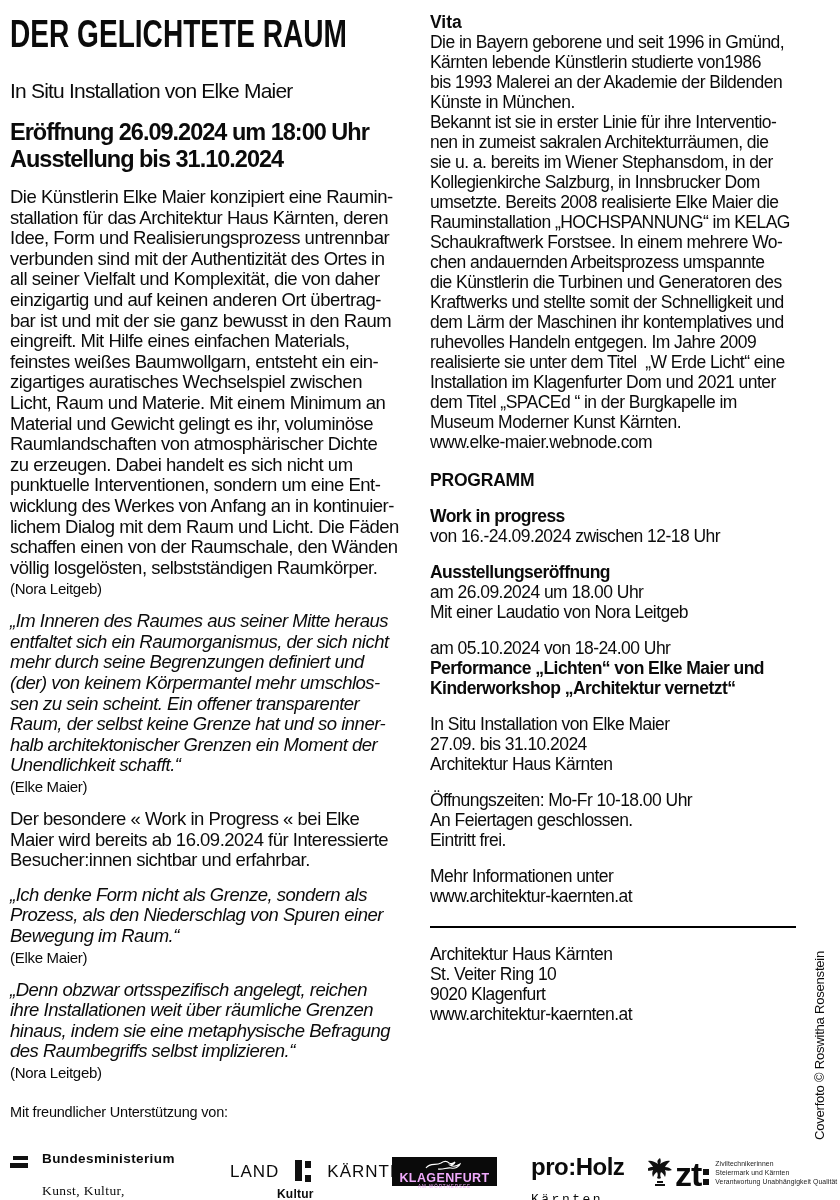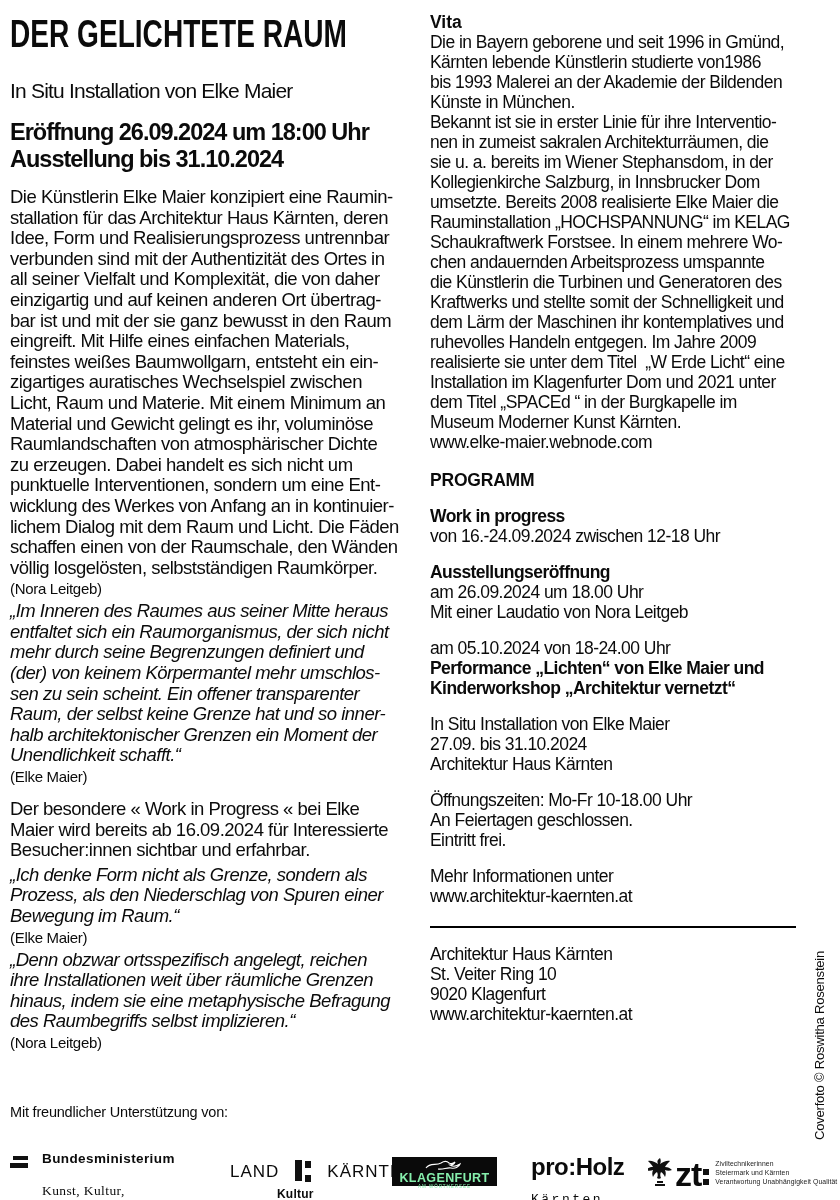--- a/index.html
+++ b/index.html
@@ -10,21 +10,21 @@
     -webkit-font-smoothing:antialiased;
   }
   
   .col-left { position:absolute; left:10px; top:14px; width:418px; }
   .title { margin:0; font-size:39px; font-weight:bold; line-height:40px; }
   .title-inner { display:inline-block; transform:scaleX(0.72); transform-origin:0 50%; white-space:nowrap; }
   .subtitle { margin-top:25px; font-size:21px; letter-spacing:-0.8px; }
   .opening { margin-top:16px; font-size:23.5px; font-weight:bold; line-height:27px; letter-spacing:-1px; }
   .text { font-size:18.5px; line-height:20.6px; letter-spacing:-0.5px; white-space:pre-wrap; }
   .intro { margin-top:14px; }
-  .quote { font-style:italic; margin-top:4px; }
+  .quote { font-style:italic; margin-top:14px; }
   .note { margin-top:14px; }
   .credit { font-size:15px; line-height:17px; letter-spacing:-0.3px; margin-top:2px; }
   
   .col-right { position:absolute; left:430px; top:12px; width:380px; }
   .text-r { font-size:17.5px; line-height:20px; letter-spacing:-0.55px; white-space:pre-wrap; }
   .bold { font-weight:bold; }
   .vita-heading { font-weight:bold; font-size:17.5px; line-height:20px; }
   .link { color:inherit; text-decoration:none; display:block; }
   .programm-heading { font-weight:bold; font-size:17.5px; line-height:20px; margin-top:18px; letter-spacing:-0.2px; }
   .event, .block { margin-top:16px; }
@@ -43,21 +43,21 @@
   .bm-sub { font-size:13.5px; letter-spacing:0.4px; line-height:14.5px; white-space:pre-wrap; margin-top:18px;font-family:Liberation Serif, serif; }
   
   .lk { left:230px; top:1160px; }
   .lk-row { display:flex; align-items:center; gap:16px; font-size:17px; letter-spacing:1px; }
   .lk-icon { display:flex; gap:3px; }
   .lk-bar { width:7px; height:21px; background:#111; }
   .lk-sq-col { display:flex; flex-direction:column; justify-content:space-between; height:21px; padding:1px 0; }
   .lk-sq { width:6px; height:7px; background:#111; }
   .lk-sub { font-size:12px; font-weight:bold; margin-top:4px; margin-left:47px; letter-spacing:0.2px; }
   
-  .kla { left:392px; top:1157px; width:105px; height:29px; background:#0a0a0a; color:#86efac; text-align:center; }
+  .kla { left:392px; top:1157px; width:105px; height:29px; background:#0a0a0a; color:#f0abfc; text-align:center; }
   .kla svg { display:block; margin:2px auto 0; }
   .kla-name { font-size:12.5px; font-weight:bold; letter-spacing:0.4px; line-height:12px; }
   .kla-sub { font-size:4.5px; letter-spacing:1px; line-height:6px; }
   
   .ph { left:531px; top:1153px; }
   .ph-name { font-size:24px; font-weight:bold; letter-spacing:-0.5px; }
   .ph-sub { font-family:"Liberation Mono","DejaVu Sans Mono",monospace; font-size:13px; letter-spacing:2.5px; margin-top:11px; }
   
   .zt { left:648px; top:1156px; display:flex; align-items:flex-end; }
   .zt-name { font-size:34px; font-weight:bold; line-height:28px; letter-spacing:-1px; margin-left:3px; }

